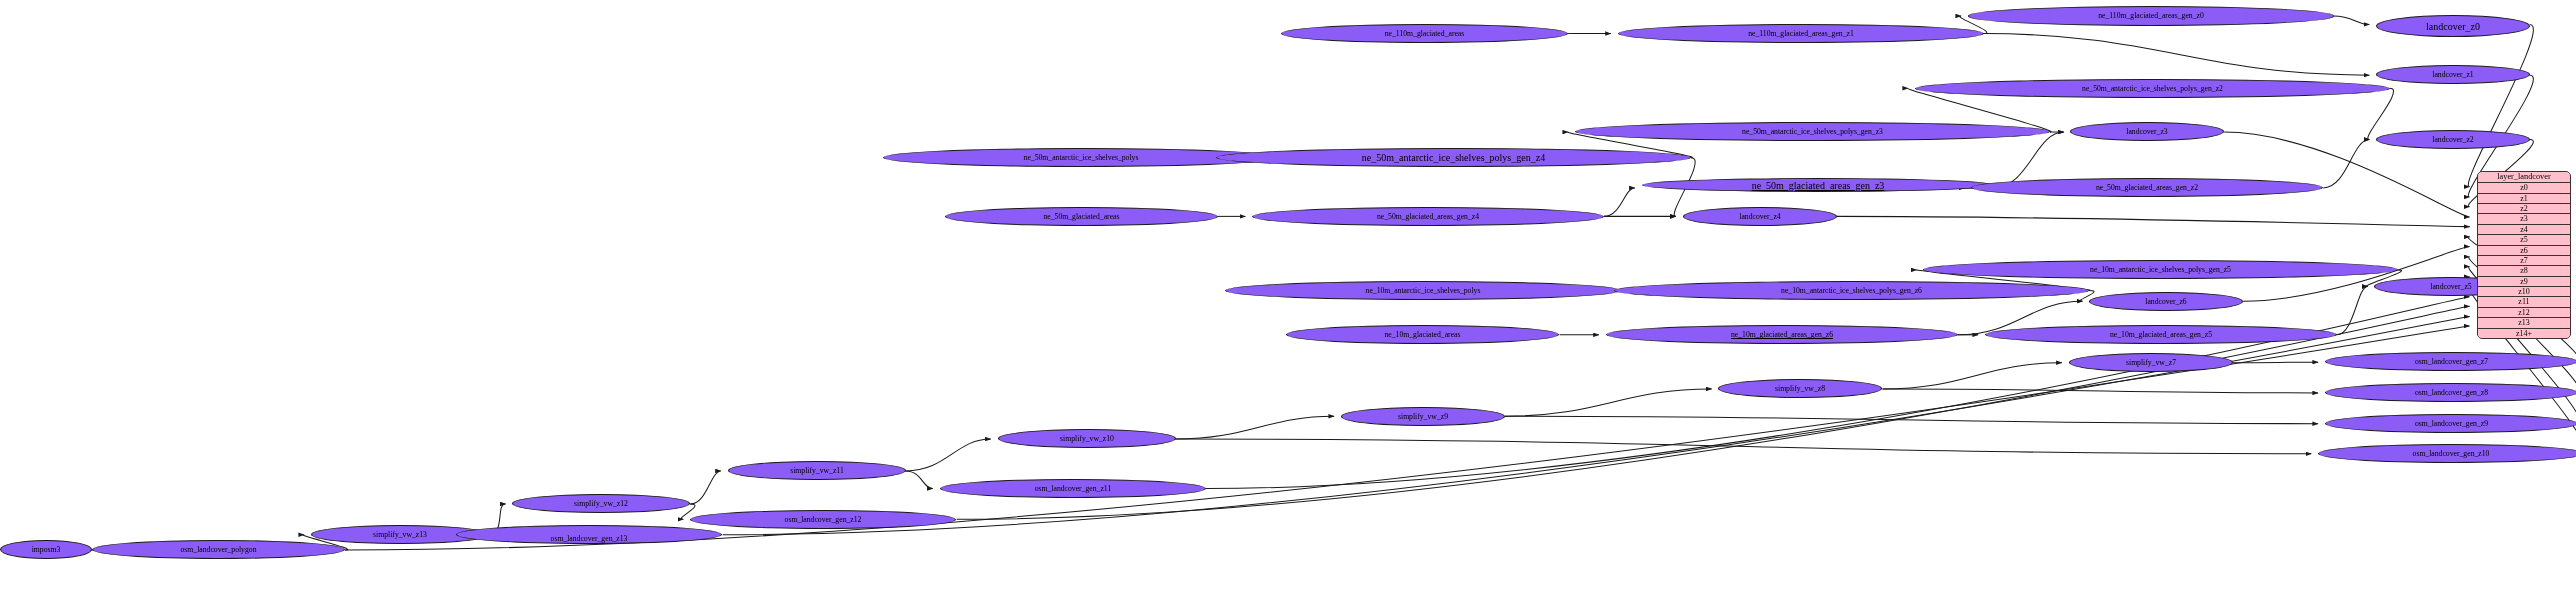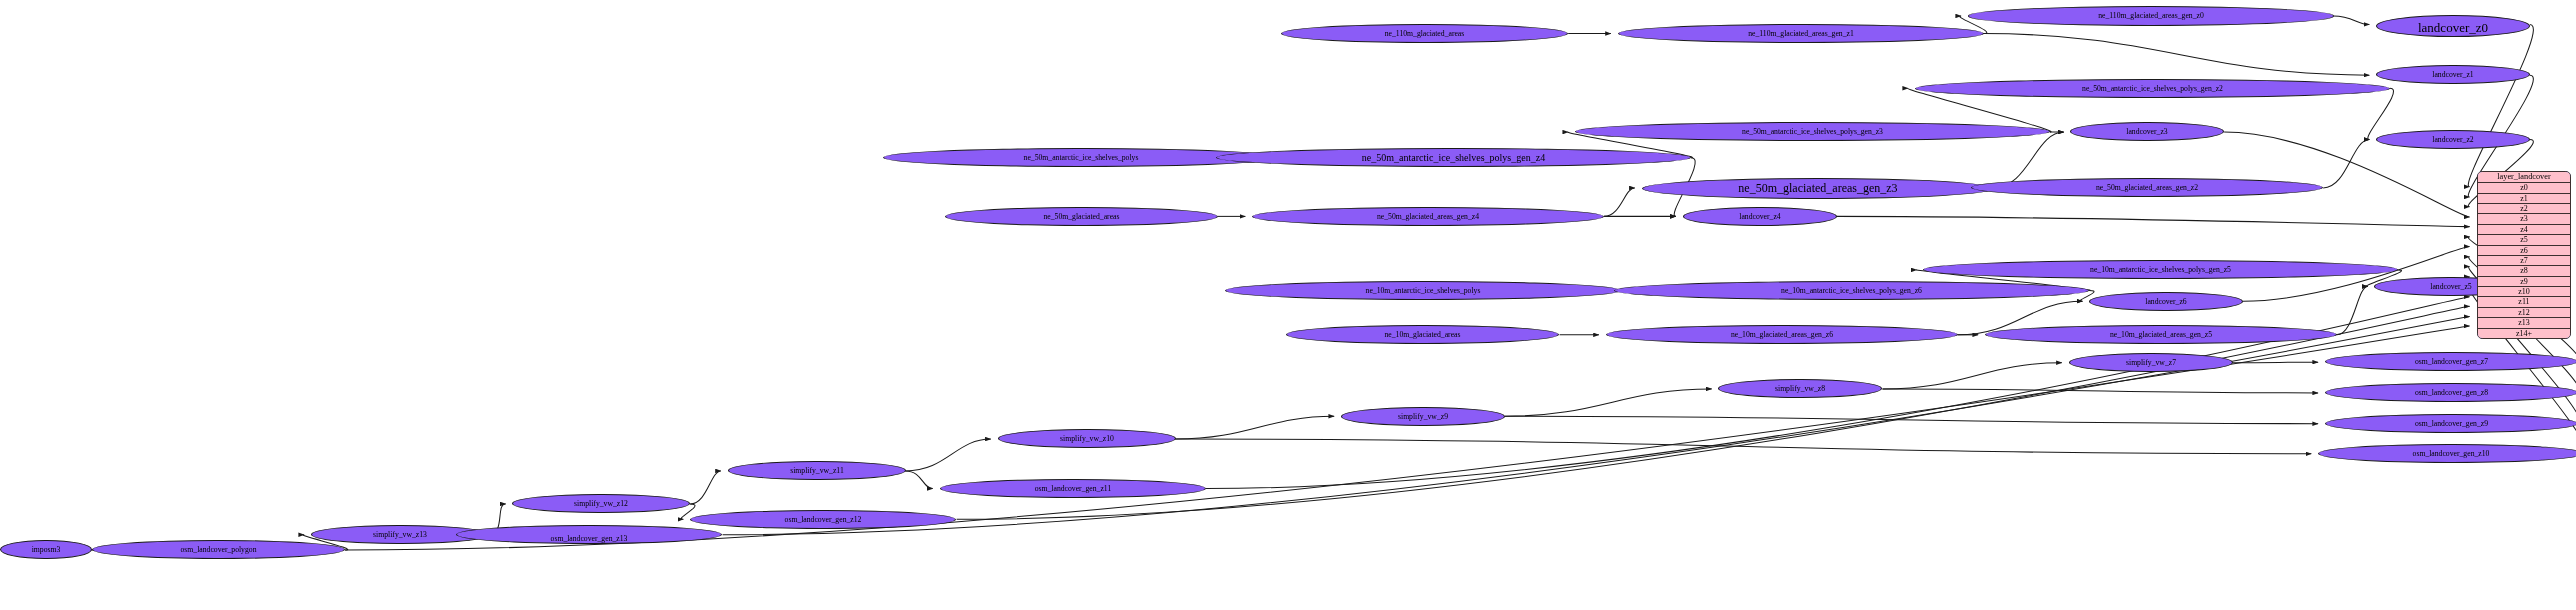--- a/index.html
+++ b/index.html
@@ -171,21 +171,21 @@
       </div>
       <div class="node" style="left: 2325px; top: 383px; width: 253px; height: 19.4px; font-size: 7.7px;">
         <span>osm_landcover_gen_z8</span>
       </div>
       <div class="node" style="left: 2325px; top: 352px; width: 253px; height: 19.4px; font-size: 7.7px;">
         <span>osm_landcover_gen_z7</span>
       </div>
       <div class="node" style="left: 1286px; top: 325px; width: 273px; height: 19.4px; font-size: 7.7px;">
         <span>ne_10m_glaciated_areas</span>
       </div>
-      <div class="node" style="left: 1606px; top: 325px; width: 352px; height: 19.4px; font-size: 7.7px;">
+      <div class="node" style="left: 1606px; top: 325px; width: 352px; height: 19.4px; font-size: 7.7px; text-decoration: underline;">
         <span>ne_10m_glaciated_areas_gen_z6</span>
       </div>
       <div class="node" style="left: 1985px; top: 325px; width: 352px; height: 19.4px; font-size: 7.7px;">
         <span>ne_10m_glaciated_areas_gen_z5</span>
       </div>
       <div class="node" style="left: 1225px; top: 281px; width: 396px; height: 19.4px; font-size: 7.7px;">
         <span>ne_10m_antarctic_ice_shelves_polys</span>
       </div>
       <div class="node" style="left: 1614px; top: 281px; width: 475px; height: 19.4px; font-size: 7.7px;">
         <span>ne_10m_antarctic_ice_shelves_polys_gen_z6</span>
@@ -198,21 +198,21 @@
       </div>
       <div class="node" style="left: 2374px; top: 277px; width: 154px; height: 19.4px; font-size: 7.7px;">
         <span>landcover_z5</span>
       </div>
       <div class="node" style="left: 945px; top: 207px; width: 273px; height: 19.4px; font-size: 7.7px;">
         <span>ne_50m_glaciated_areas</span>
       </div>
       <div class="node" style="left: 1252px; top: 207px; width: 352px; height: 19.4px; font-size: 7.7px;">
         <span>ne_50m_glaciated_areas_gen_z4</span>
       </div>
-      <div class="node" style="left: 1642px; top: 178px; width: 352px; height: 21px; font-size: 12px;">
+      <div class="node" style="left: 1642px; top: 178px; width: 352px; height: 14px; font-size: 10px; text-decoration: underline;">
         <span>ne_50m_glaciated_areas_gen_z3</span>
       </div>
       <div class="node" style="left: 1971px; top: 178px; width: 352px; height: 19.4px; font-size: 7.7px;">
         <span>ne_50m_glaciated_areas_gen_z2</span>
       </div>
       <div class="node" style="left: 883px; top: 148px; width: 396px; height: 19.4px; font-size: 7.7px;">
         <span>ne_50m_antarctic_ice_shelves_polys</span>
       </div>
       <div class="node" style="left: 1216px; top: 148px; width: 475px; height: 19.4px; font-size: 10px;">
         <span>ne_50m_antarctic_ice_shelves_polys_gen_z4</span>
@@ -231,21 +231,21 @@
       </div>
       <div class="node" style="left: 1281px; top: 24px; width: 287px; height: 19.4px; font-size: 7.7px;">
         <span>ne_110m_glaciated_areas</span>
       </div>
       <div class="node" style="left: 1618px; top: 24px; width: 366px; height: 19.4px; font-size: 7.7px;">
         <span>ne_110m_glaciated_areas_gen_z1</span>
       </div>
       <div class="node" style="left: 1968px; top: 6.3px; width: 366px; height: 19.4px; font-size: 7.7px;">
         <span>ne_110m_glaciated_areas_gen_z0</span>
       </div>
-      <div class="node" style="left: 2376px; top: 15px; width: 154px; height: 22px; font-size: 13px; align-items: flex-end;">
+      <div class="node" style="left: 2376px; top: 15px; width: 154px; height: 22px; font-size: 10px;">
         <span>landcover_z0</span>
       </div>
       <div class="node" style="left: 2376px; top: 65px; width: 154px; height: 19.4px; font-size: 7.7px;">
         <span>landcover_z1</span>
       </div>
       <div class="node" style="left: 2376px; top: 130px; width: 154px; height: 19.4px; font-size: 7.7px;">
         <span>landcover_z2</span>
       </div>
     </div>
 

